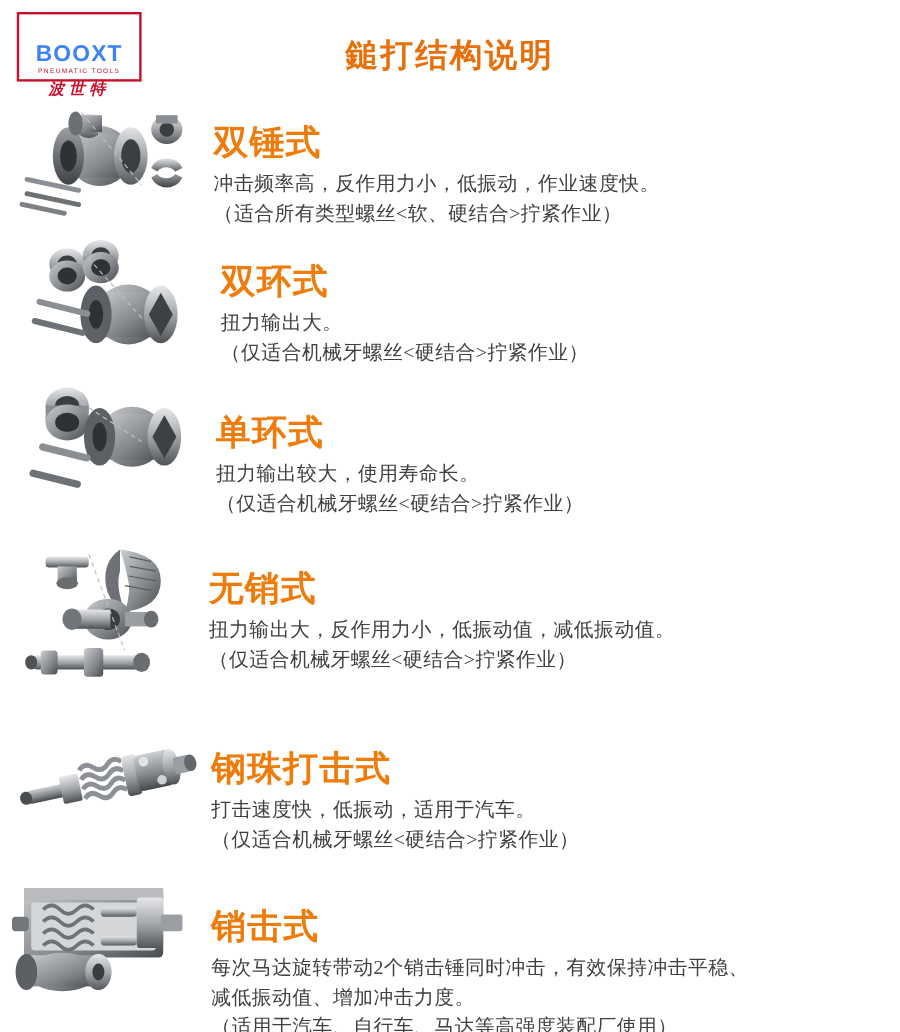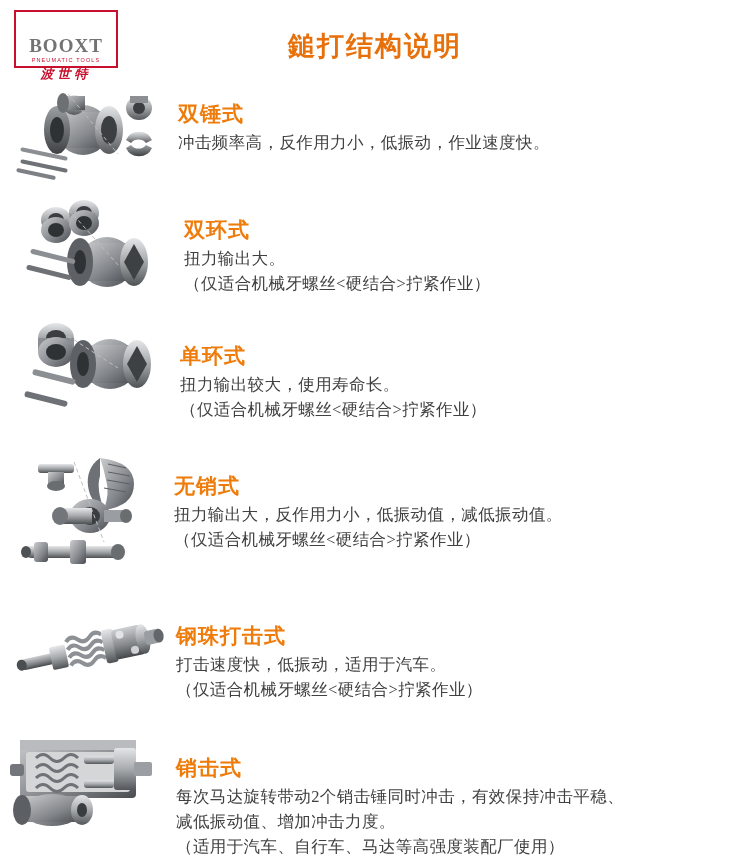--- a/index.html
+++ b/index.html
@@ -26,25 +26,25 @@
     width: 104px; height: 58px;
     border: 2px solid #c8102e;
     background: #ffffff;
     display: flex;
     flex-direction: column;
     align-items: center;
     justify-content: center;
     padding-top: 2px;
   }
   .logo-main {
-    font-family: Liberation Serif, serif;
+    font-family: Liberation Sans, sans-serif;
     font-weight: bold;
     font-size: 19px;
     letter-spacing: 1px;
-    color: #737373;
+    color: #3b82f6;
     line-height: 1;
     margin-top: 36px;
   }
   .logo-sub {
     font-size: 5.5px;
     letter-spacing: 1.1px;
     color: #c8102e;
     margin-top: 2px;
     font-family: "Liberation Sans", sans-serif;
   }
@@ -81,21 +81,21 @@
     position: relative;
   }
   .figure svg { display: block; }
   .text-col {
     flex: 1 1 auto;
     padding-top: 4px;
   }
   .item-title {
     color: #ef7c0a;
     font-weight: bold;
-    font-size: 21px;
+    font-size: 29px;
     font-family: "Liberation Serif", serif;
     letter-spacing: 1px;
     line-height: 1.2;
     margin: 0 0 4px 0;
   }
   .item-line {
     color: #404040;
     font-size: 16.5px;
     font-family: "Liberation Serif", serif;
     line-height: 1.5;
@@ -182,20 +182,21 @@
         <rect x="12" y="68" width="48" height="4" rx="2" fill="#8b8e92" transform="rotate(12 36 70)"></rect>
         <rect x="12" y="80" width="48" height="4" rx="2" fill="#6e7175" transform="rotate(12 36 82)"></rect>
         <rect x="8" y="88" width="40" height="4" rx="2" fill="#7d8084" transform="rotate(12 28 90)"></rect>
 
         <line x1="60" y1="10" x2="110" y2="70" stroke="#b9bbbe" stroke-width="1" stroke-dasharray="4 3"></line>
       </svg>
     </div>
     <div class="text-col">
       <div class="item-title">双锤式</div>
       <div class="item-line">冲击频率高，反作用力小，低振动，作业速度快。</div>
+      <div class="item-line">（适合所有类型螺丝&lt;软、硬结合&gt;拧紧作业）</div>
     </div>
   </div>
 
   <div class="row" id="row-2">
     <div class="figure">
       <svg width="170" height="118" viewBox="0 0 170 118">
         <defs>
           <linearGradient id="g2a" x1="0" y1="0" x2="0" y2="1">
             <stop offset="0" stop-color="#e6e7e9"></stop>
               <stop offset="0.5" stop-color="#a4a7aa"></stop>

